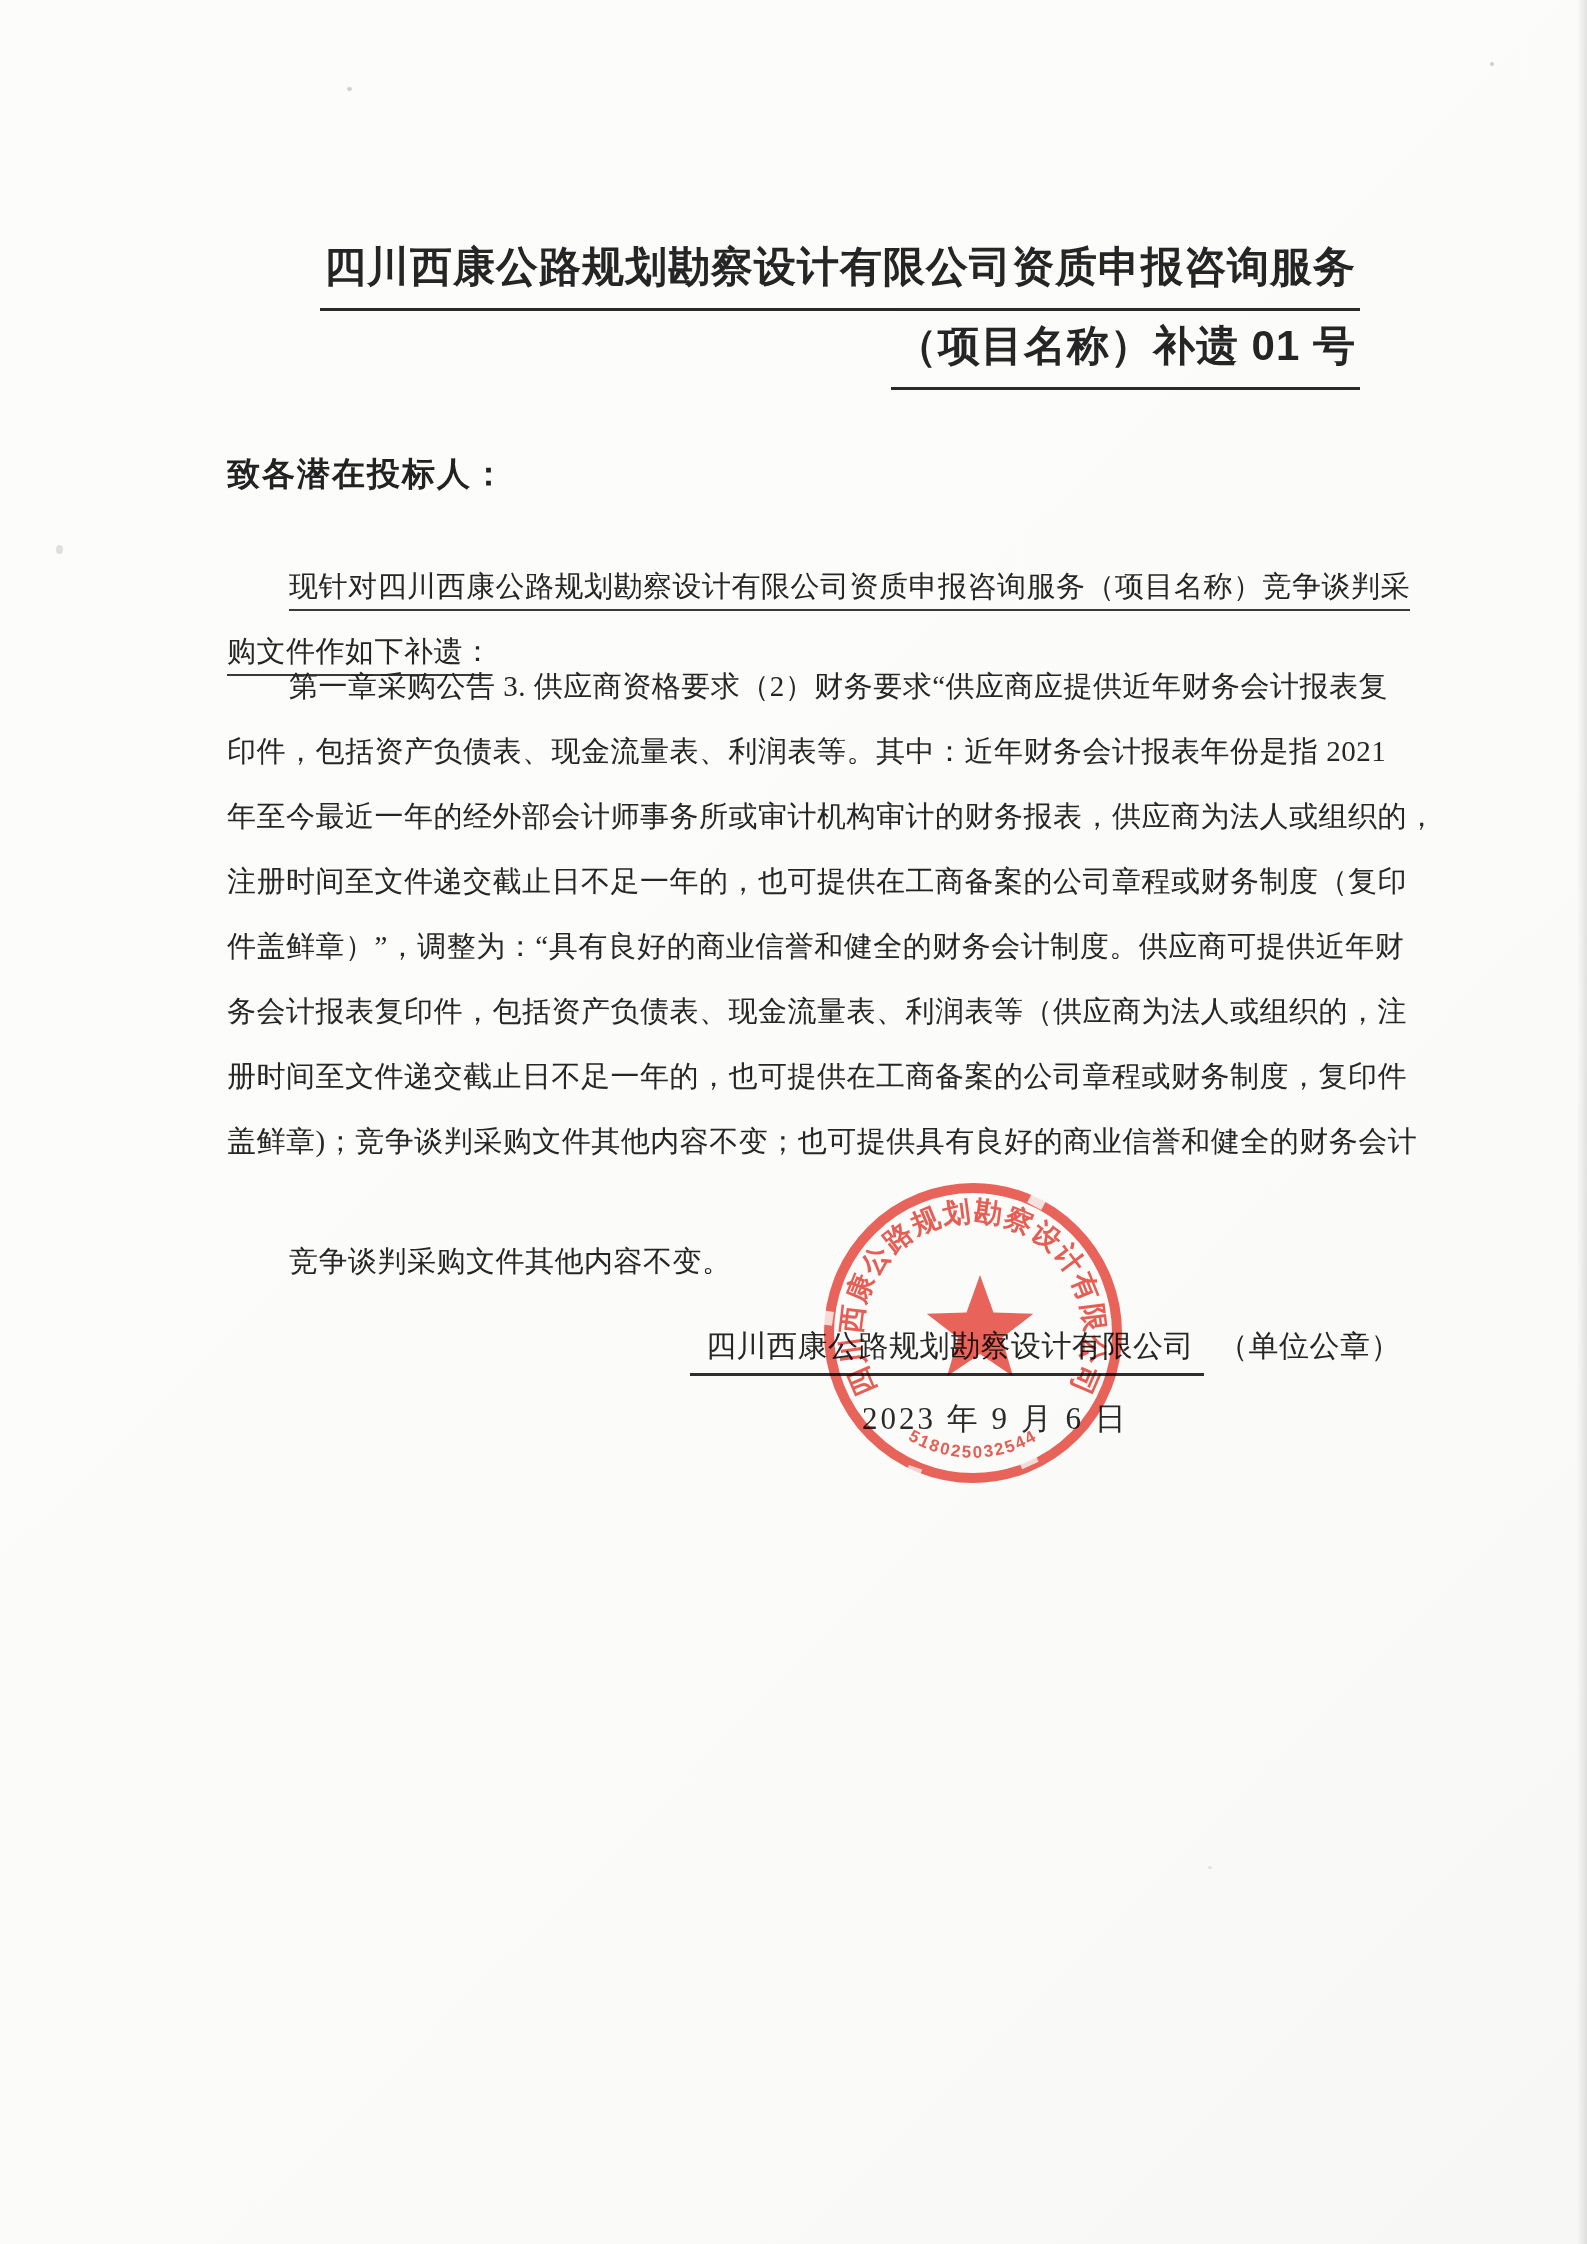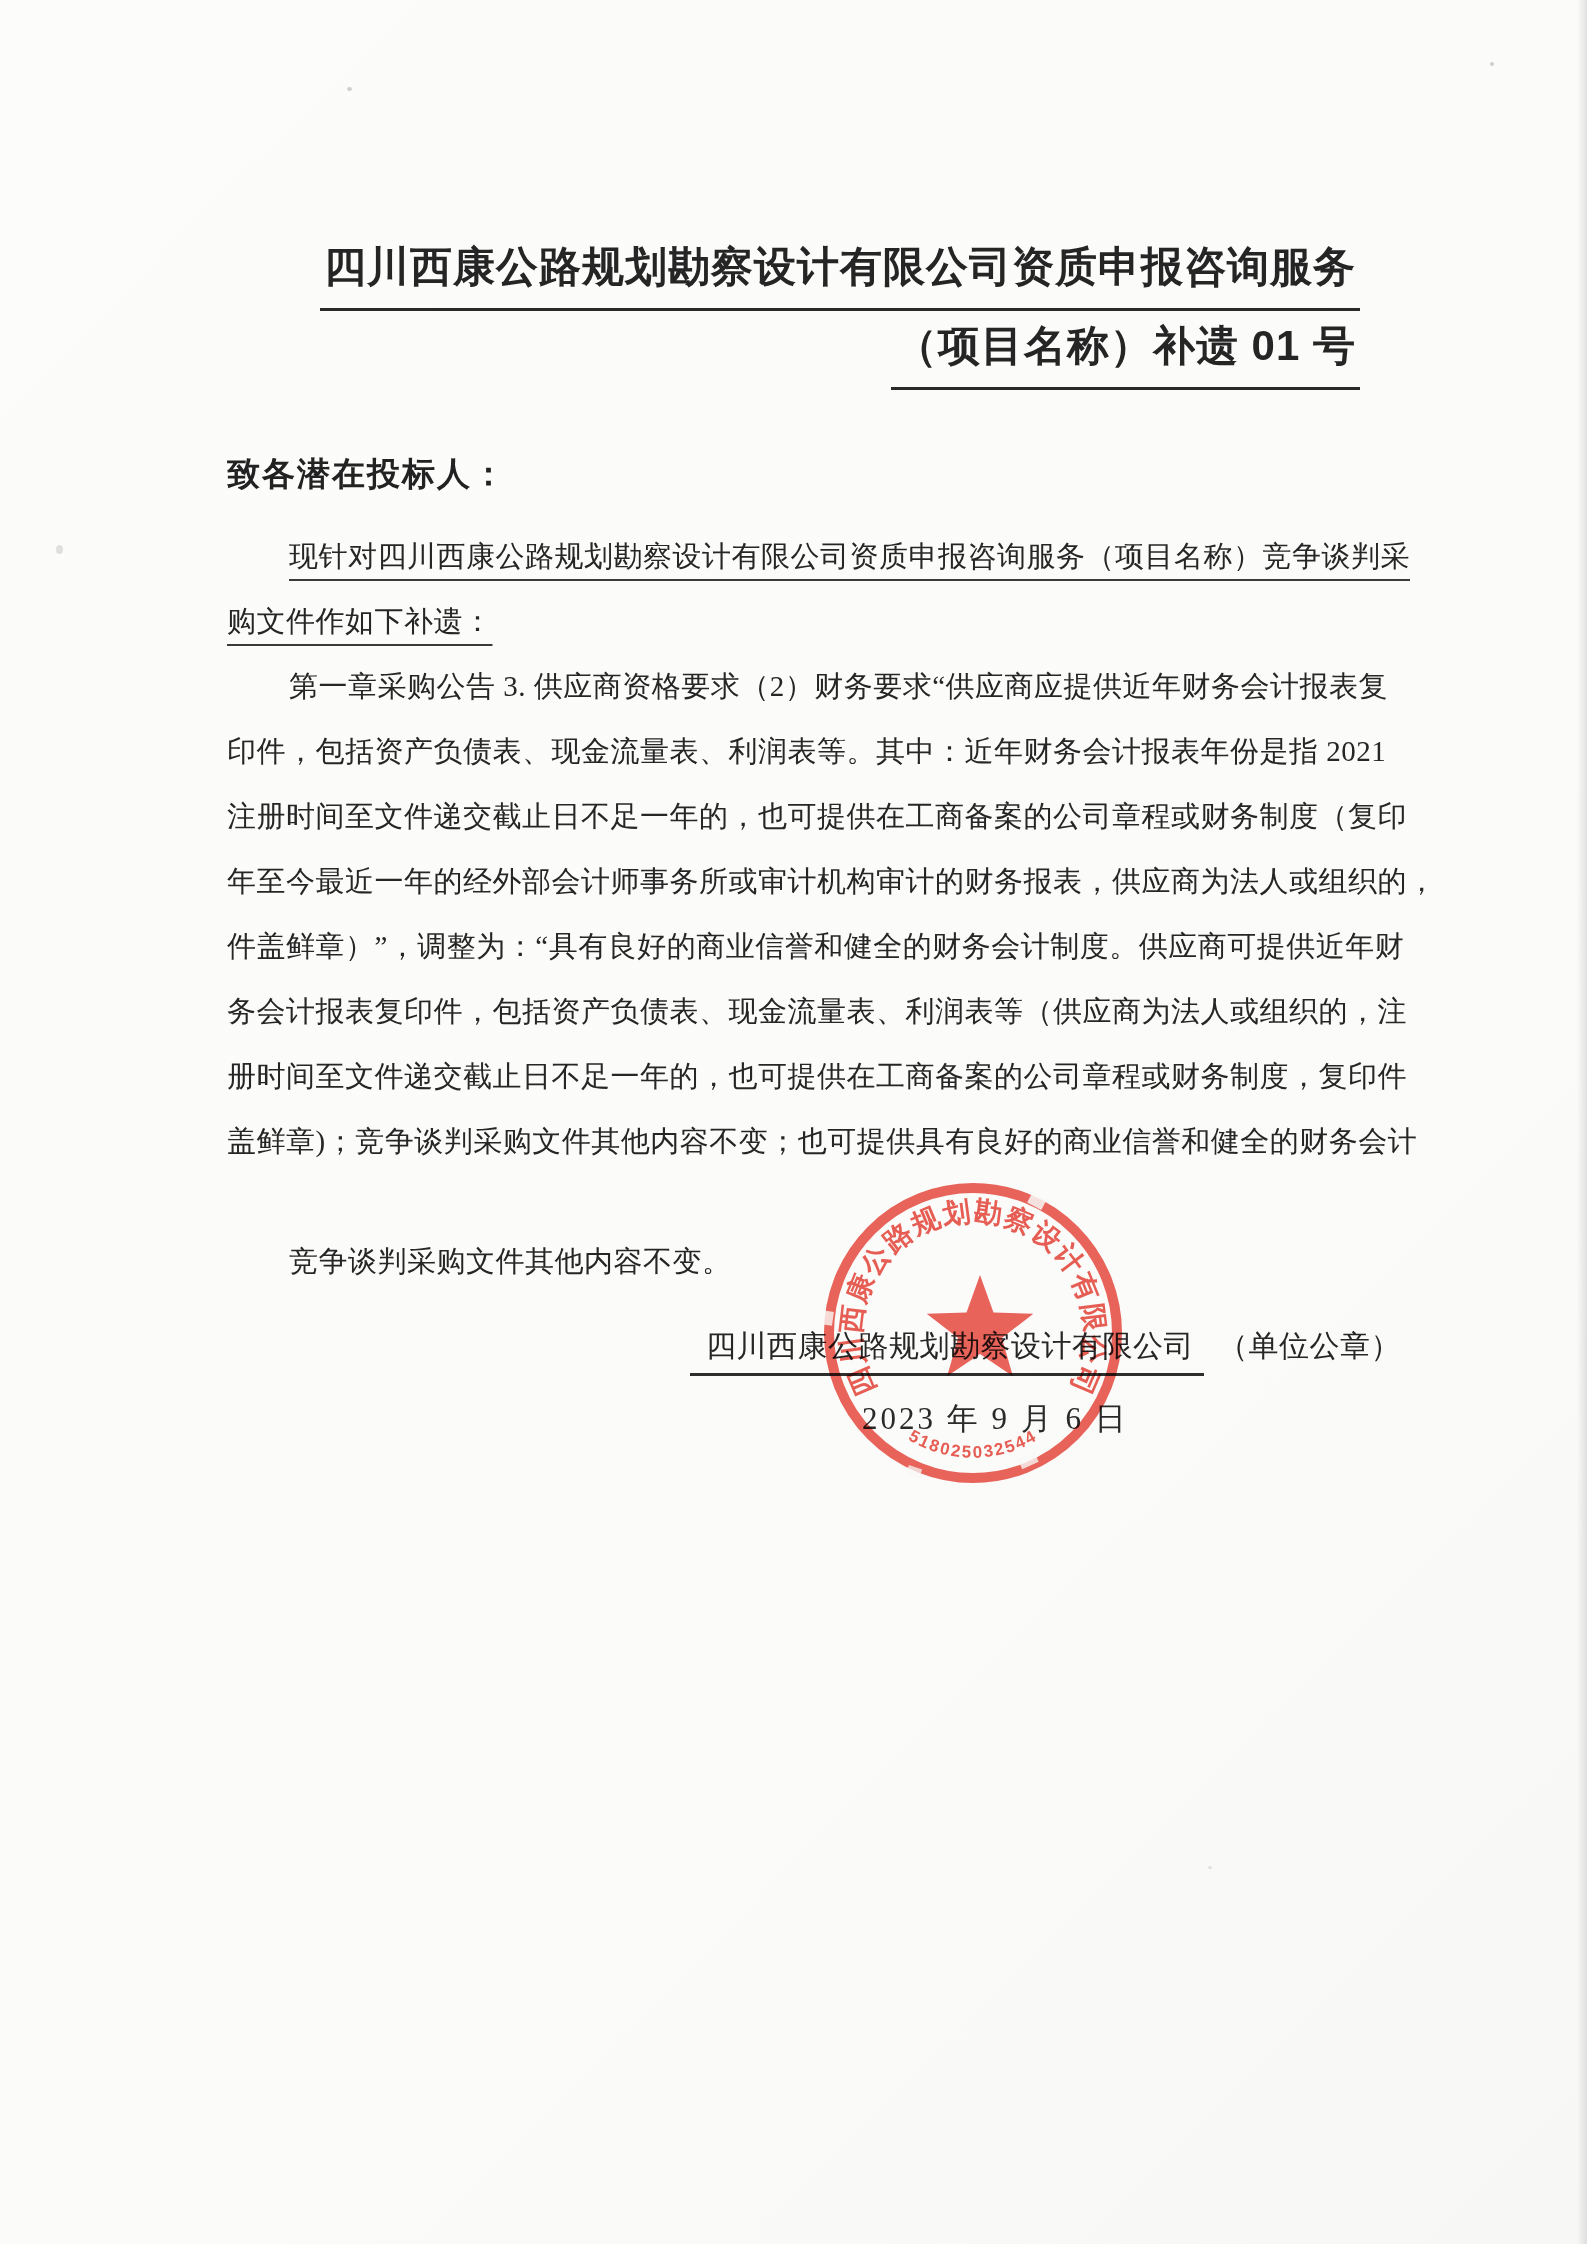--- a/index.html
+++ b/index.html
@@ -44,21 +44,21 @@
     white-space:nowrap;
   }
   .line.short{text-align:left;text-align-last:left;}
   .line.indent{text-indent:62px;}
   .line.ul{
     text-decoration:underline;
     text-decoration-thickness:2px;
     text-decoration-color:#3a3a3a;
     text-underline-offset:13px;
   }
-  .intro{top:524px;}
+  .intro{top:554px;}
   .mainbody{top:654px;}
   .closing{
     position:absolute;left:227px;top:1242px;width:1133px;
     font-size:29px;color:#262626;text-indent:62px;letter-spacing:.5px;
   }
   
   .sig-row{
     position:absolute;left:690px;top:1326px;
     font-size:30px;color:#262626;white-space:nowrap;letter-spacing:.5px;
   }
@@ -102,22 +102,22 @@
   <div class="salutation">致各潜在投标人：</div>
 
   <div class="textcol intro">
     <div class="line indent ul">现针对四川西康公路规划勘察设计有限公司资质申报咨询服务（项目名称）竞争谈判采</div>
     <div class="line short ul">购文件作如下补遗：</div>
   </div>
 
   <div class="textcol mainbody">
     <div class="line indent">第一章采购公告 3. 供应商资格要求（2）财务要求“供应商应提供近年财务会计报表复</div>
     <div class="line">印件，包括资产负债表、现金流量表、利润表等。其中：近年财务会计报表年份是指 2021</div>
+    <div class="line">年至今最近一年的经外部会计师事务所或审计机构审计的财务报表，供应商为法人或组织的，</div>
     <div class="line">注册时间至文件递交截止日不足一年的，也可提供在工商备案的公司章程或财务制度（复印</div>
-    <div class="line">年至今最近一年的经外部会计师事务所或审计机构审计的财务报表，供应商为法人或组织的，</div>
     <div class="line">件盖鲜章）”，调整为：“具有良好的商业信誉和健全的财务会计制度。供应商可提供近年财</div>
     <div class="line">务会计报表复印件，包括资产负债表、现金流量表、利润表等（供应商为法人或组织的，注</div>
     <div class="line">册时间至文件递交截止日不足一年的，也可提供在工商备案的公司章程或财务制度，复印件</div>
     <div class="line">盖鲜章)；竞争谈判采购文件其他内容不变；也可提供具有良好的商业信誉和健全的财务会计</div>
   </div>
 
   <div class="closing">竞争谈判采购文件其他内容不变。</div>
 
   <div class="sig-row">
     <span class="sig-company">四川西康公路规划勘察设计有限公司</span><span class="sig-note">（单位公章）</span>

